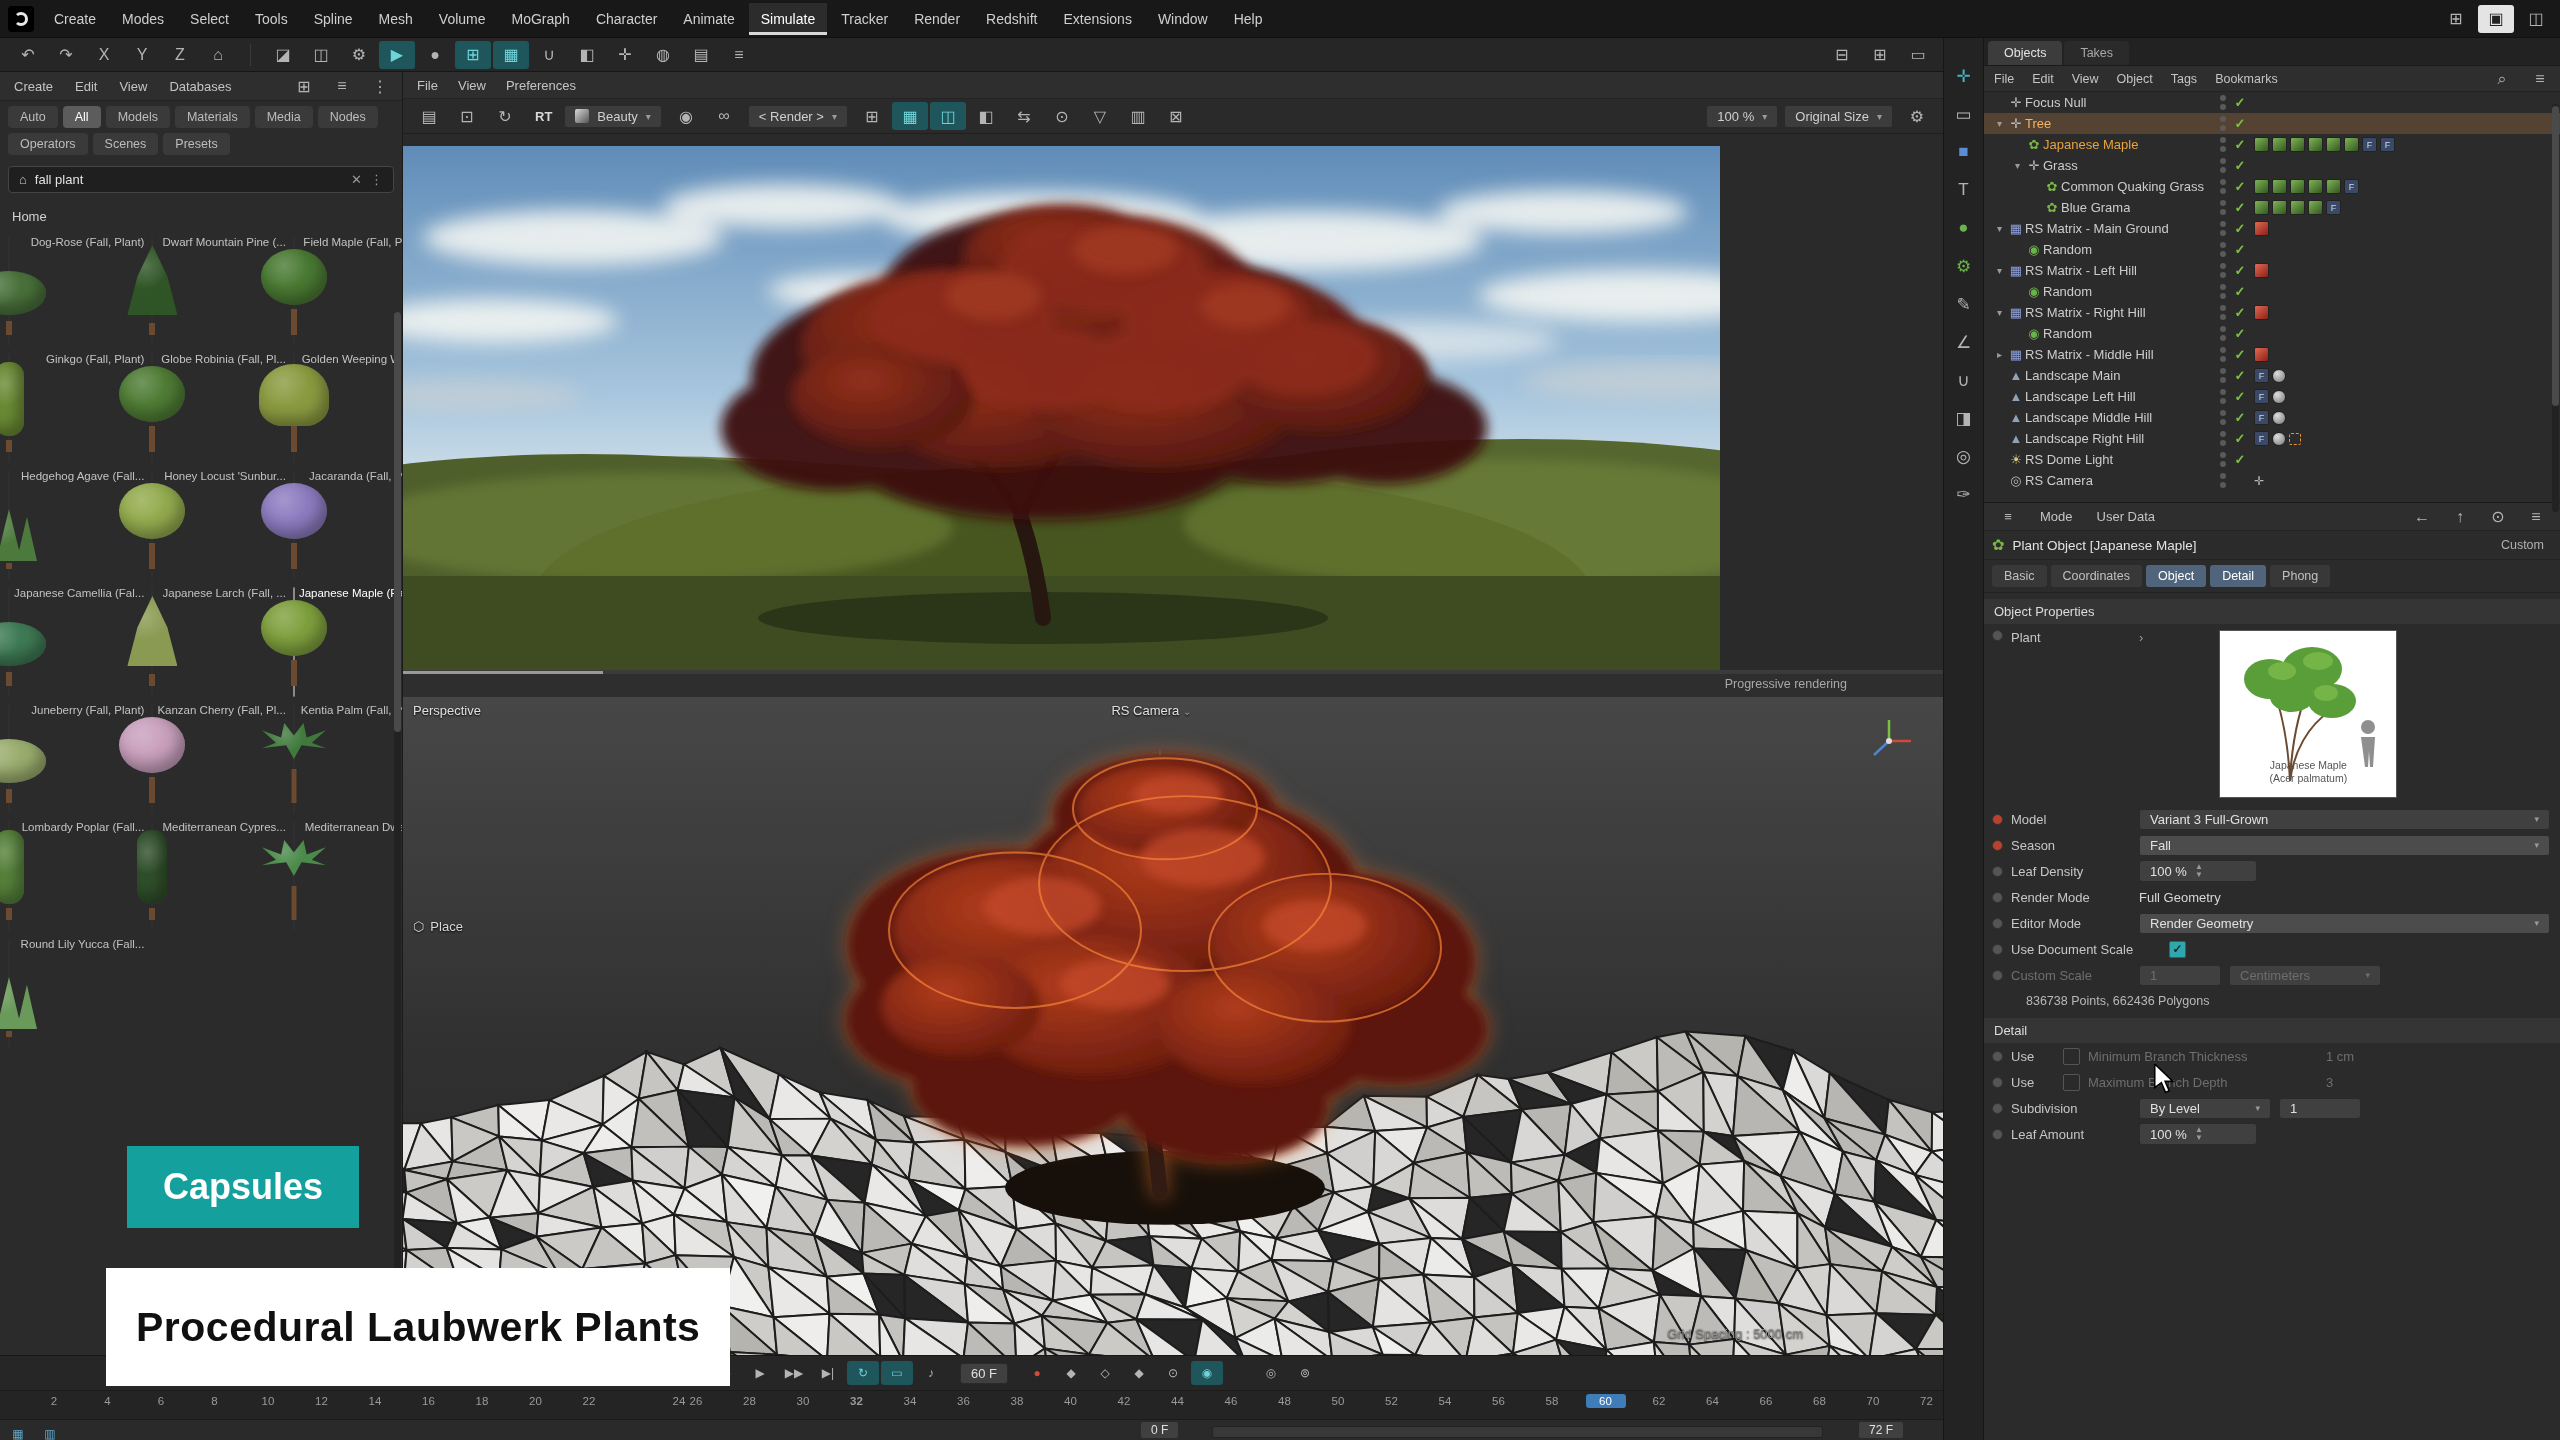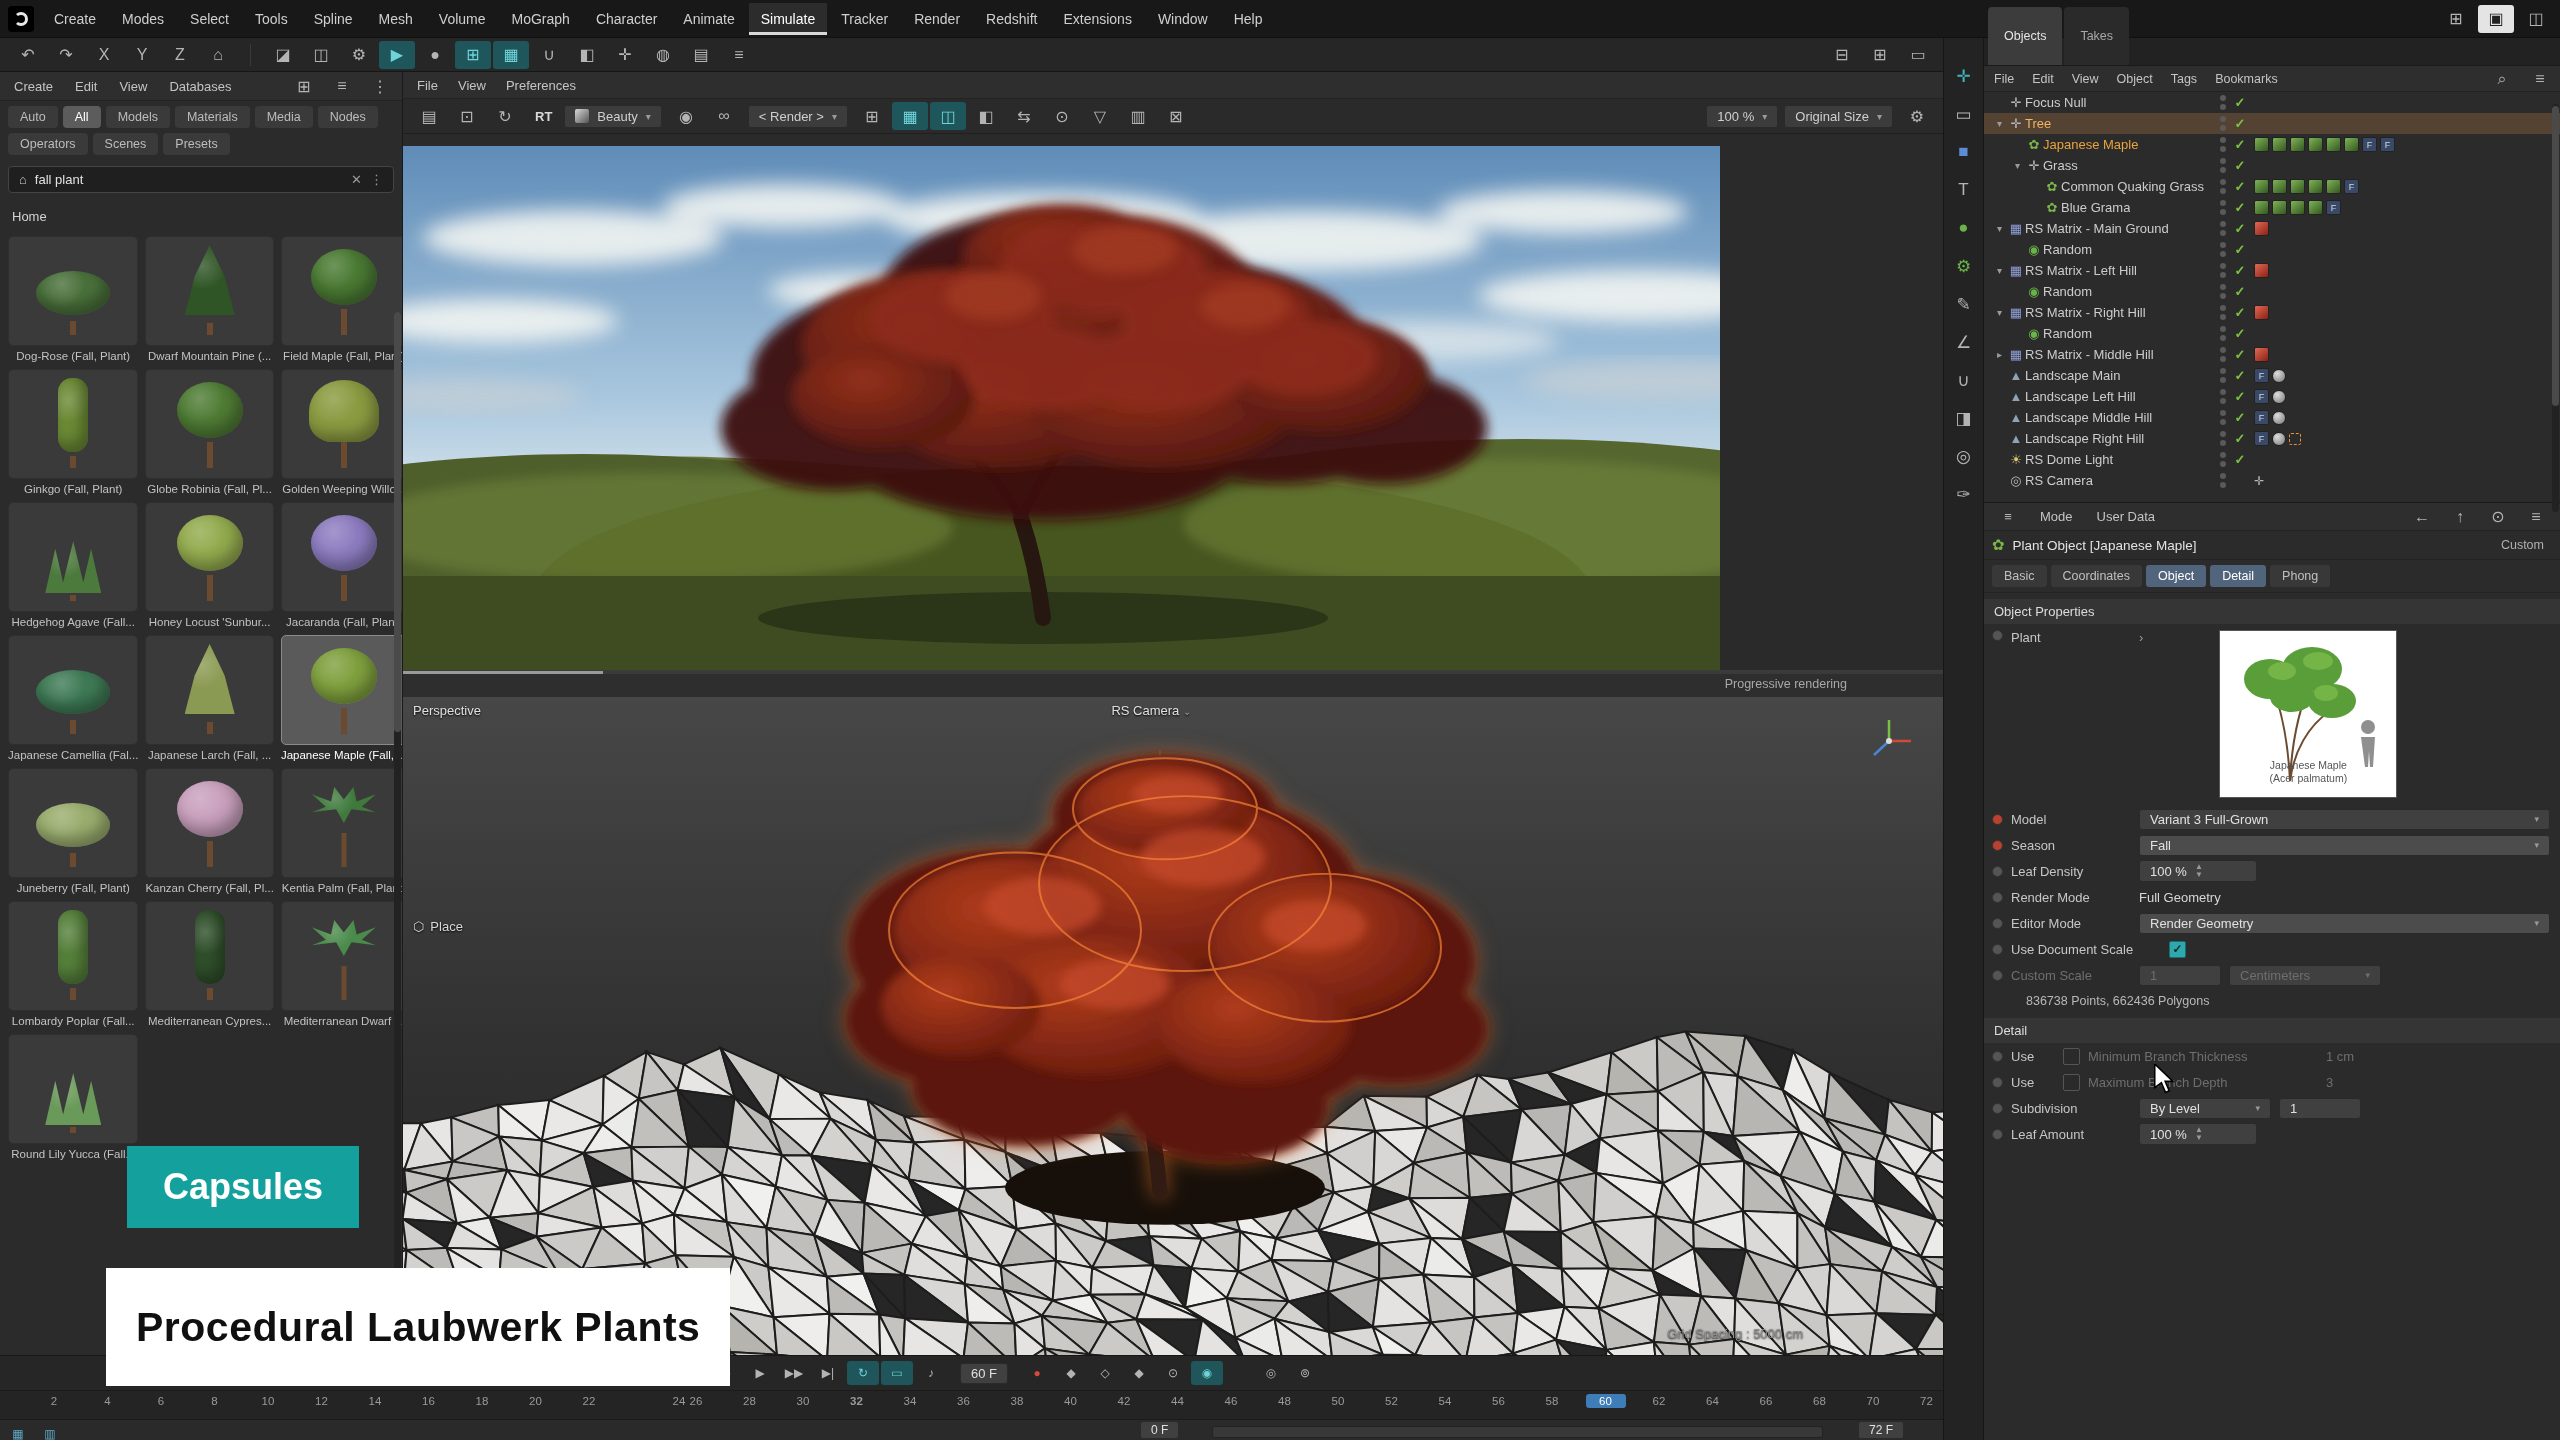--- a/index.html
+++ b/index.html
@@ -42,21 +42,21 @@
   #ab-menu{display:flex;align-items:center;height:28px;background:#2e2e2e;border-bottom:1px solid #222;padding:0 4px;}
   #ab-menu .right{margin-left:auto;display:flex;}
   .ab-tabs{display:flex;gap:5px;padding:5px 8px;}
   .ab-tab{background:#3a3a3a;border-radius:4px;padding:4px 12px;color:#bdbdbd;font-size:12.5px;}
   .ab-tab.active{background:#5c5c5c;color:#fff;}
   #ab-search{display:flex;align-items:center;gap:8px;margin:6px 8px;background:#1f1f1f;border:1px solid #444;
              border-radius:4px;padding:5px 10px;}
   #ab-search .val{color:#e2e2e2;flex:1;}
   #ab-crumb{padding:10px 12px 4px 12px;color:#d2d2d2;font-size:13px;}
   #plant-grid{display:grid;grid-template-columns:repeat(3,1fr);gap:7px;padding:8px;overflow:hidden;}
-  .plant-card{display:flex;flex-direction:column;gap:4px;justify-content:space-between;}
+  .plant-card{display:flex;flex-direction:row;gap:4px;justify-content:space-between;}
   .plant-card .thumb{position:relative;height:108px;background:#3a3a3a;border-radius:5px;border:1px solid #2f2f2f;}
   .plant-card.selected .thumb{background:#5a5a5a;border:1px solid #8a8a8a;}
   .plant-label{font-size:11.5px;color:#c2c2c2;text-align:center;white-space:nowrap;overflow:hidden;}
   .plant-card.selected .plant-label{color:#fff;}
   .trunk{position:absolute;bottom:10px;left:50%;width:6px;height:26px;background:#6b4a2f;transform:translateX(-50%);}
   .canopy{position:absolute;left:50%;transform:translateX(-50%);
           background:radial-gradient(circle at 35% 30%, #ffffff33, transparent 40%), var(--c,#4a7a33);
           box-shadow:inset -6px -8px 14px #00000055;}
   .shape-round .canopy{top:12px;width:66px;height:56px;border-radius:50%;}
   .shape-bush .canopy{top:34px;width:74px;height:44px;border-radius:50%;}
@@ -101,21 +101,21 @@
                border-left:1px solid #161616;border-right:1px solid #161616;display:flex;flex-direction:column;
                align-items:center;padding-top:24px;gap:10px;box-sizing:border-box;}
   #right-strip .tbtn{font-size:17px;}
   .c-blue{color:#5b8dd6;} .c-green{color:#69b34a;} .c-teal{color:#3fb6bd;}
 
   
   #right-panel{position:absolute;left:1984px;top:38px;width:576px;height:1402px;background:#2b2b2b;
                display:flex;flex-direction:column;box-sizing:border-box;}
   .panel-tabs{display:flex;background:#222;height:27px;align-items:flex-end;padding-left:4px;gap:2px;
               border-bottom:1px solid #1a1a1a;}
-  .panel-tab{padding:22px 16px;font-size:12.5px;color:#a8a8a8;background:#2a2a2a;border-radius:4px 4px 0 0;}
+  .panel-tab{padding:5px 16px;font-size:12.5px;color:#a8a8a8;background:#2a2a2a;border-radius:4px 4px 0 0;}
   .panel-tab.active{background:#3c3c3c;color:#e4e4e4;}
   #om-menu{display:flex;align-items:center;height:25px;background:#2e2e2e;border-bottom:1px solid #222;padding:0 2px;}
   #om-menu .txt-item{padding:2px 8px;font-size:12.5px;}
   #om-rows{flex:0 0 auto;height:410px;overflow:hidden;position:relative;}
   .om-row{display:flex;align-items:center;height:21px;padding-right:6px;font-size:13px;}
   .om-row.row-selected{background:#544233;}
   .om-exp{width:15px;text-align:center;color:#9a9a9a;font-size:10px;flex:none;}
   .om-ic{width:18px;text-align:center;font-size:13px;flex:none;}
   .ic-null{color:#b8b8b8;} .ic-plant{color:#7ab648;} .ic-matrix{color:#8f9fd8;}
   .ic-random{color:#69b34a;} .ic-landscape{color:#8fa3b8;} .ic-light{color:#d8c878;} .ic-camera{color:#b8b8b8;}

